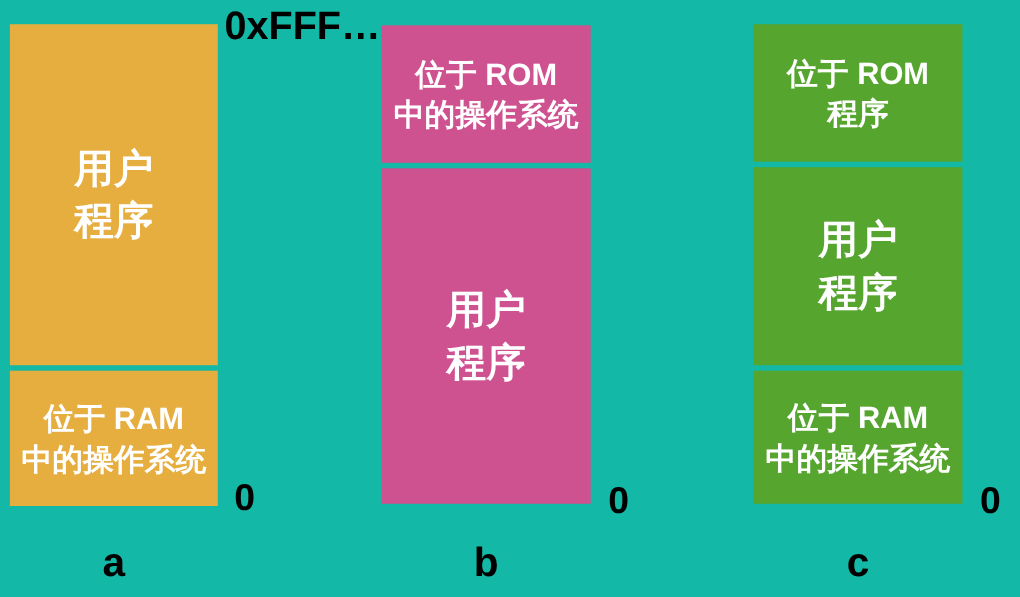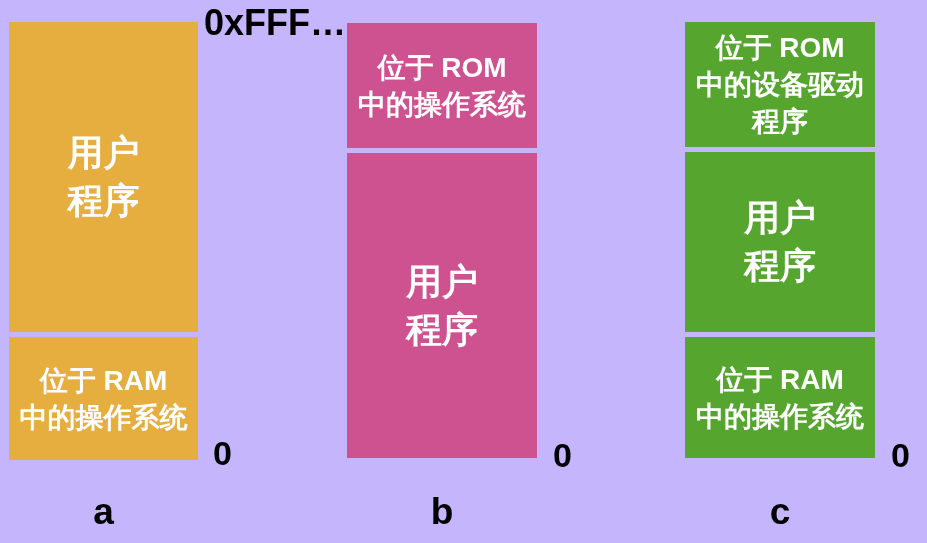--- a/index.html
+++ b/index.html
@@ -1,21 +1,21 @@
 <!DOCTYPE html>
 <html><head>
 <meta charset="utf-8">
 <style>
   * { margin: 0; padding: 0; box-sizing: border-box; }
   html, body { background: #ffffff; }
   .stage {
     position: relative;
     width: 927px;
     height: 543px;
-    background: #c4b5fd;
+    background: #14b8a6;
     font-family: "Liberation Sans", "DejaVu Sans", sans-serif;
     font-weight: bold;
     overflow: hidden;
   }
   .col {
     position: absolute;
     display: flex;
     flex-direction: column;
     gap: 5px; 
   }
@@ -85,21 +85,20 @@
       <span class="line">用户</span>
       <span class="line">程序</span>
     </div>
   </div>
   <div class="black-label zero" id="zero-b">0</div>
   <div class="caption" id="cap-b">b</div>
 
   <div class="col" id="col-c">
     <div class="section sec-0 txt-sm" style="background-color: rgb(85, 165, 47);">
       <span class="line">位于 ROM</span>
-      <span class="line">中的设备驱动</span>
       <span class="line">程序</span>
     </div>
     <div class="section sec-1 txt-lg" style="background-color: rgb(85, 165, 47);">
       <span class="line">用户</span>
       <span class="line">程序</span>
     </div>
     <div class="section sec-2 txt-sm" style="background-color: rgb(85, 165, 47);">
       <span class="line">位于 RAM</span>
       <span class="line">中的操作系统</span>
     </div>

